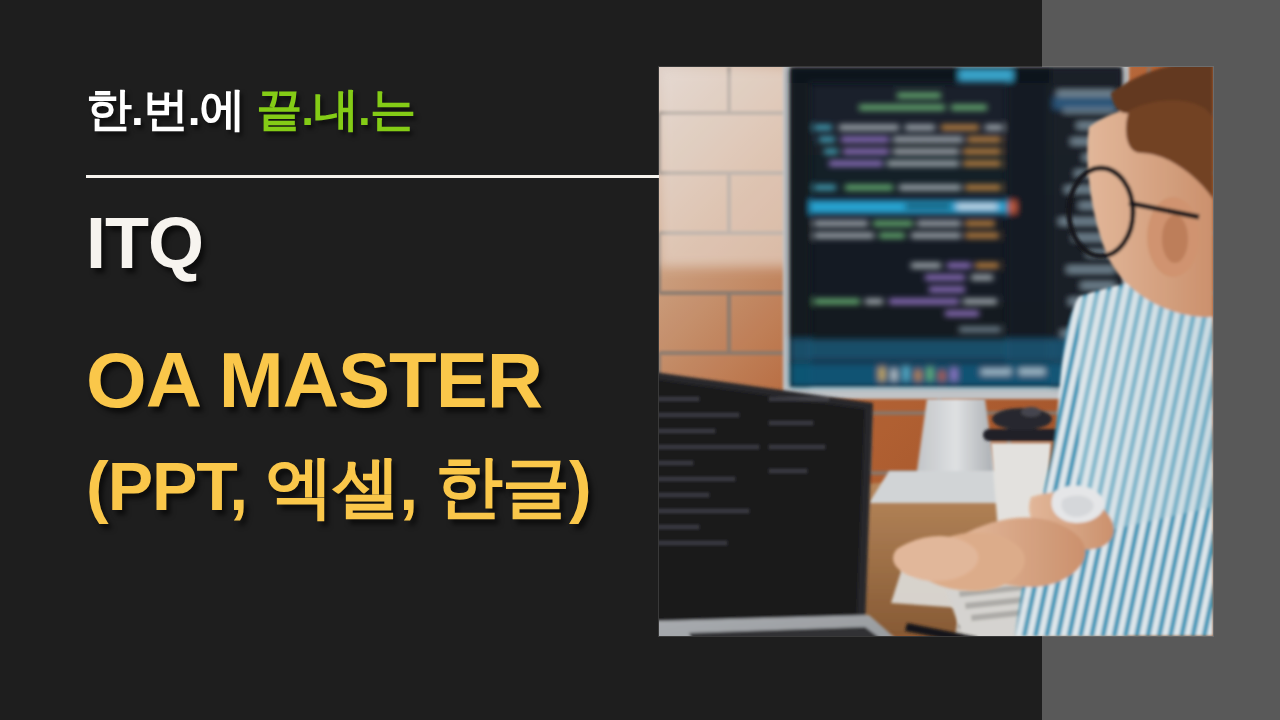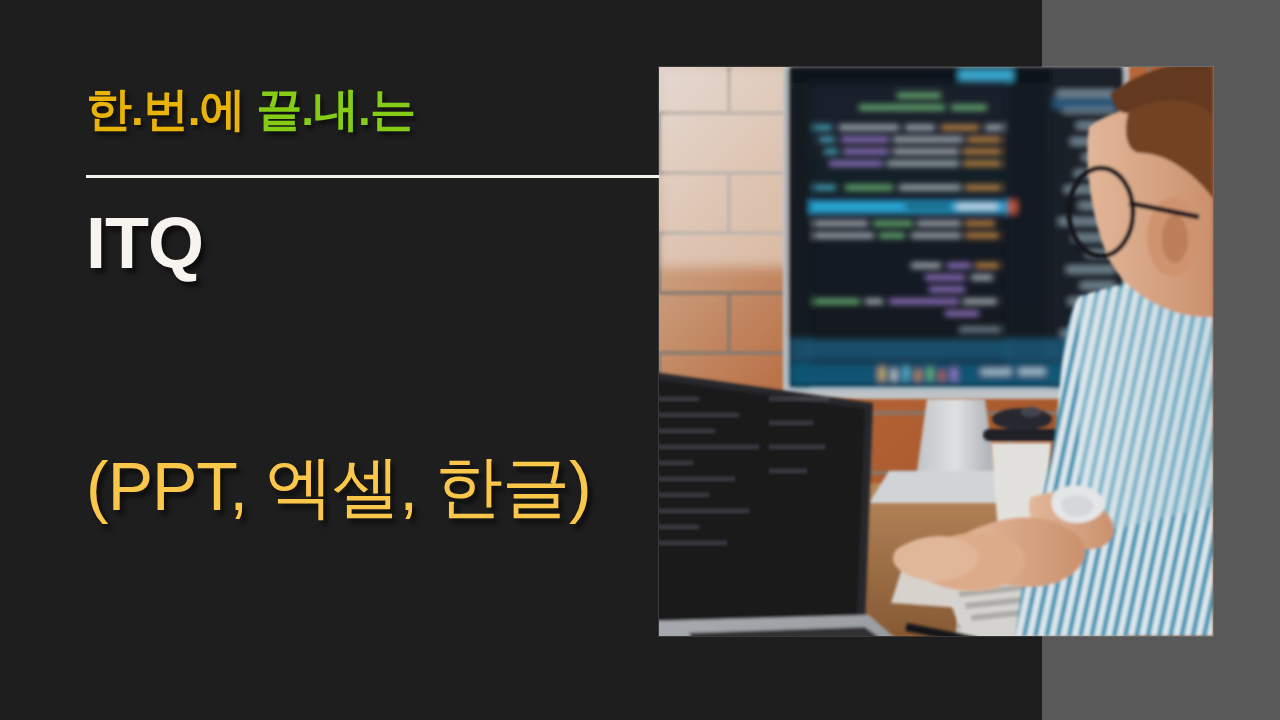--- a/index.html
+++ b/index.html
@@ -23,21 +23,21 @@
     position:absolute;left:86px;top:0;width:580px;height:720px;
     z-index:5;
   }
 
   .eyebrow{
     position:absolute;top:86px;left:0;
     font-size:46px;font-weight:700;letter-spacing:-1px;
     line-height:1;white-space:nowrap;
     text-shadow:3px 4px 4px rgba(0,0,0,.55);
   }
-  .eyebrow .seg-blue{color:#eab308;margin-top:48px;}
+  .eyebrow .seg-blue{color:#ffffff;margin-top:48px;}
   .eyebrow .seg-yellow{color:#84cc16;}
 
   .divider{
     position:absolute;top:175px;left:0;width:573px;height:3px;
     background:#f6f3ee;
   }
 
   .line-itq{
     position:absolute;top:207px;left:0;
     font-size:72px;font-weight:700;line-height:1;
@@ -47,21 +47,21 @@
 
   .line-oa{
     position:absolute;top:341px;left:0;
     font-size:78px;font-weight:700;line-height:1;
     color:#fac74a;letter-spacing:-1px;white-space:nowrap;
     text-shadow:4px 5px 5px rgba(0,0,0,.6);
   }
 
   .line-apps{
     position:absolute;top:452px;left:0;
-    font-size:68px;font-weight:400;line-height:1;
+    font-size:68px;font-weight:700;line-height:1;
     color:#fac74a;letter-spacing:-1px;white-space:nowrap;
     text-shadow:4px 5px 5px rgba(0,0,0,.6);
   }
 
   .line-author{
     position:absolute;top:564px;left:0;
     font-size:42px;font-weight:700;line-height:1;
     color:#ffffff;letter-spacing:-1px;white-space:nowrap;
     text-shadow:3px 4px 4px rgba(0,0,0,.55);
   }
@@ -351,17 +351,18 @@
 
   <div class="text-col">
 
     <div class="eyebrow">
       <span class="seg-blue">한.번.에</span><span> </span><span class="seg-yellow">끝.내.는</span>
     </div>
 
     <div class="divider"></div>
 
     <div class="line-itq">ITQ</div>
+    <div class="line-oa">OA MASTER</div>
     <div class="line-apps">(PPT, 엑셀, 한글)</div>
 
   </div>
 
 </div>
 
 </body></html>

